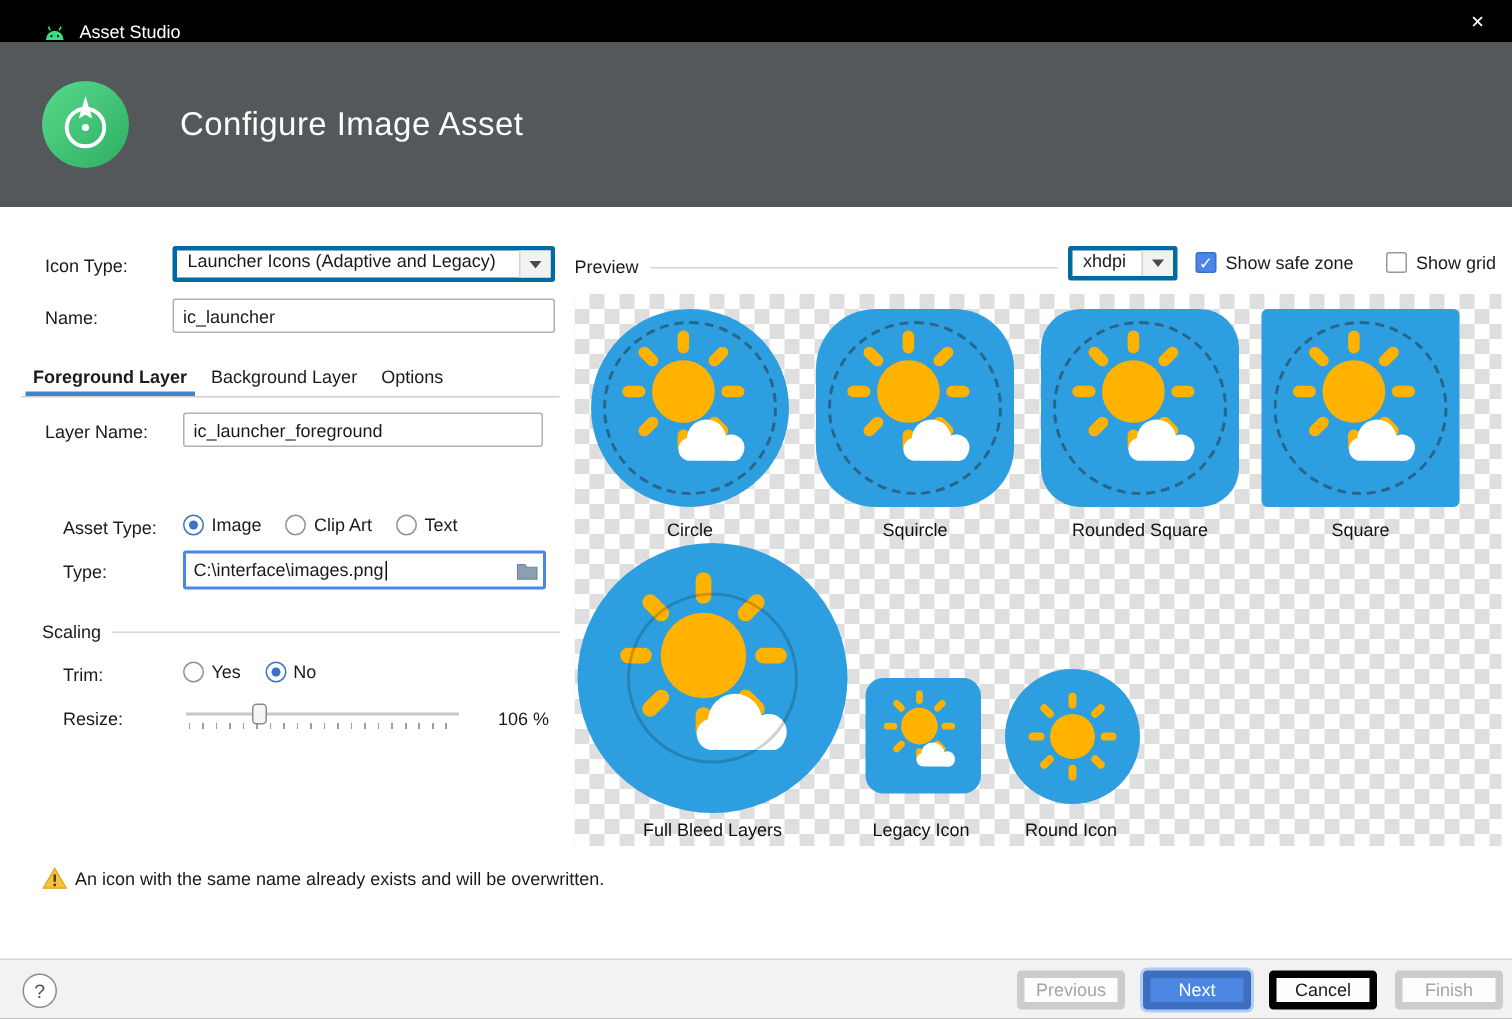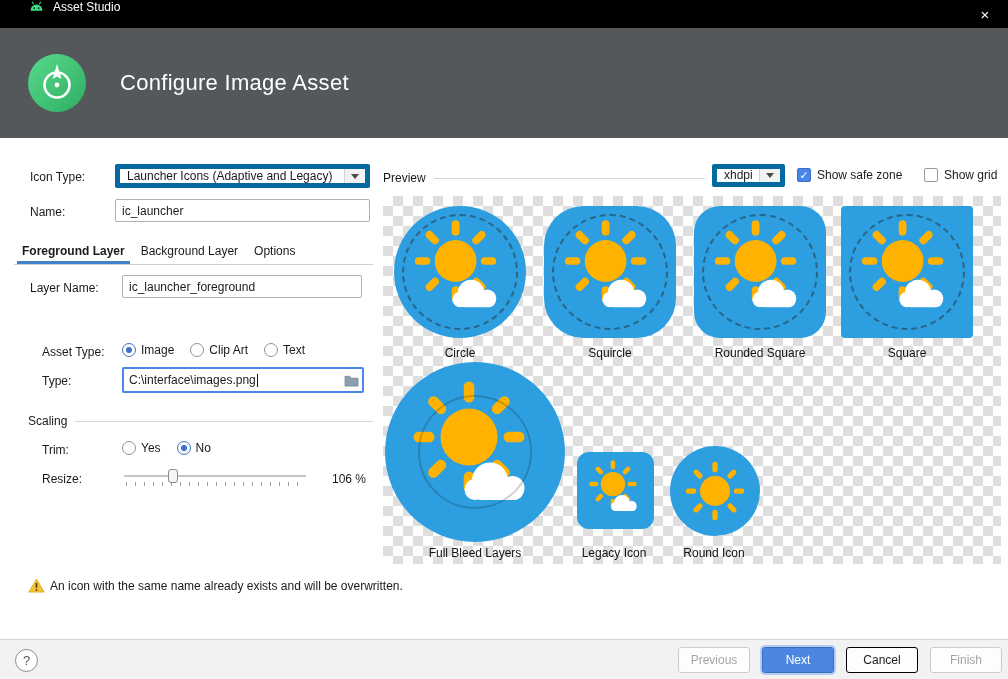--- a/index.html
+++ b/index.html
@@ -1,33 +1,33 @@
 <!DOCTYPE html>
 <html><head>
 <meta charset="utf-8">
 <style>
   html,body{margin:0;padding:0;background:#888;}
   #app{position:relative;width:1008px;height:679px;background:#fff;overflow:hidden;
        font-family:"Liberation Sans",sans-serif;font-size:12px;color:#1a1a1a;}
 
   
-  .titlebar{position:absolute;left:0;top:0;right:0;height:28px;background:#000;display:flex;align-items:flex-start;color:#fff;}
+  .titlebar{position:absolute;left:0;top:0;right:0;height:28px;background:#000;display:flex;align-items:flex-end;color:#fff;}
   .tb-icon{margin-left:28px;width:17px;height:12px;flex:0 0 auto;}
   .tb-title{margin-left:8px;font-size:12px;}
   .tb-close{margin-left:auto;width:46px;height:28px;display:flex;align-items:center;justify-content:center;font-size:15px;color:#fff;cursor:pointer;}
 
   
   .header{position:absolute;left:0;top:28px;right:0;height:110px;background:#54585A;display:flex;align-items:center;}
   .hdr-logo{margin-left:28px;width:58px;height:58px;flex:0 0 auto;}
   .hdr-title{margin-left:34px;font-size:22px;font-weight:400;color:#fdfdfd;letter-spacing:.3px;}
 
   
   .lbl{position:absolute;white-space:nowrap;}
-  .combo{position:absolute;box-sizing:border-box;background:#fff;border:5px solid #0369a1;border-radius:2px;
-         display:flex;align-items:flex-end;cursor:pointer;}
+  .combo{position:absolute;box-sizing:border-box;background:#fff;border:3px solid #0369a1;border-radius:2px;
+         display:flex;align-items:flex-start;cursor:pointer;}
   .combo-text{padding-left:7px;white-space:nowrap;overflow:hidden;flex:1;}
   .combo-btn{width:20px;align-self:stretch;display:flex;align-items:center;justify-content:center;background:#F2F2F2;border-left:1px solid #D4D4D4;}
   .tri{width:0;height:0;border-left:4px solid transparent;border-right:4px solid transparent;border-top:5px solid #4A4A4A;}
   .txt{position:absolute;box-sizing:border-box;border:1px solid #B0B0B0;border-radius:2px;padding:0 6px;
        font:12px "Liberation Sans",sans-serif;color:#1a1a1a;background:#fff;}
   .group{position:absolute;display:flex;align-items:center;white-space:nowrap;color:#1a1a1a;}
   .group::after{content:'';flex:1;height:1px;background:#D4D4D4;margin-left:8px;}
   .radio{display:flex;align-items:center;gap:5px;cursor:pointer;white-space:nowrap;}
   .rb{width:14px;height:14px;border-radius:50%;border:1px solid #919191;background:#fff;box-sizing:border-box;position:relative;flex:0 0 auto;}
   .rb.sel{border-color:#3C71C8;}
@@ -76,21 +76,21 @@
   .tile-label{position:absolute;transform:translateX(-50%);white-space:nowrap;color:#111;}
 
   
   .warning{position:absolute;left:28px;top:578px;display:flex;align-items:center;gap:5px;}
 
   
   .footer{position:absolute;left:0;right:0;bottom:0;height:40px;background:#F2F2F2;border-top:1px solid #D5D5D5;box-sizing:border-box;}
   .help{position:absolute;left:15px;top:9px;width:21px;height:21px;border-radius:50%;border:1px solid #8C8C8C;color:#555;
         display:flex;align-items:center;justify-content:center;font-size:13px;cursor:pointer;background:#fff;}
   .footer-btns{position:absolute;right:6px;top:7px;display:flex;gap:12px;}
-  .btn{width:72px;height:26px;box-sizing:border-box;border:1px solid #000000;border-radius:3px;background:#FDFDFD;
+  .btn{width:72px;height:26px;box-sizing:border-box;border:5px solid #000000;border-radius:3px;background:#FDFDFD;
        font:12px "Liberation Sans",sans-serif;color:#1a1a1a;cursor:pointer;}
   .btn.disabled{color:#A5A5A5;border-color:#CCCCCC;}
   .btn.primary{background:#4B87E2;border-color:#3E6FBE;color:#fff;box-shadow:0 0 0 2px #B3CCF4;}
 </style>
 </head>
 <body>
 
 <svg width="0" height="0" style="position:absolute">
   <defs>
     <symbol id="sc" viewBox="0 0 120 120">

